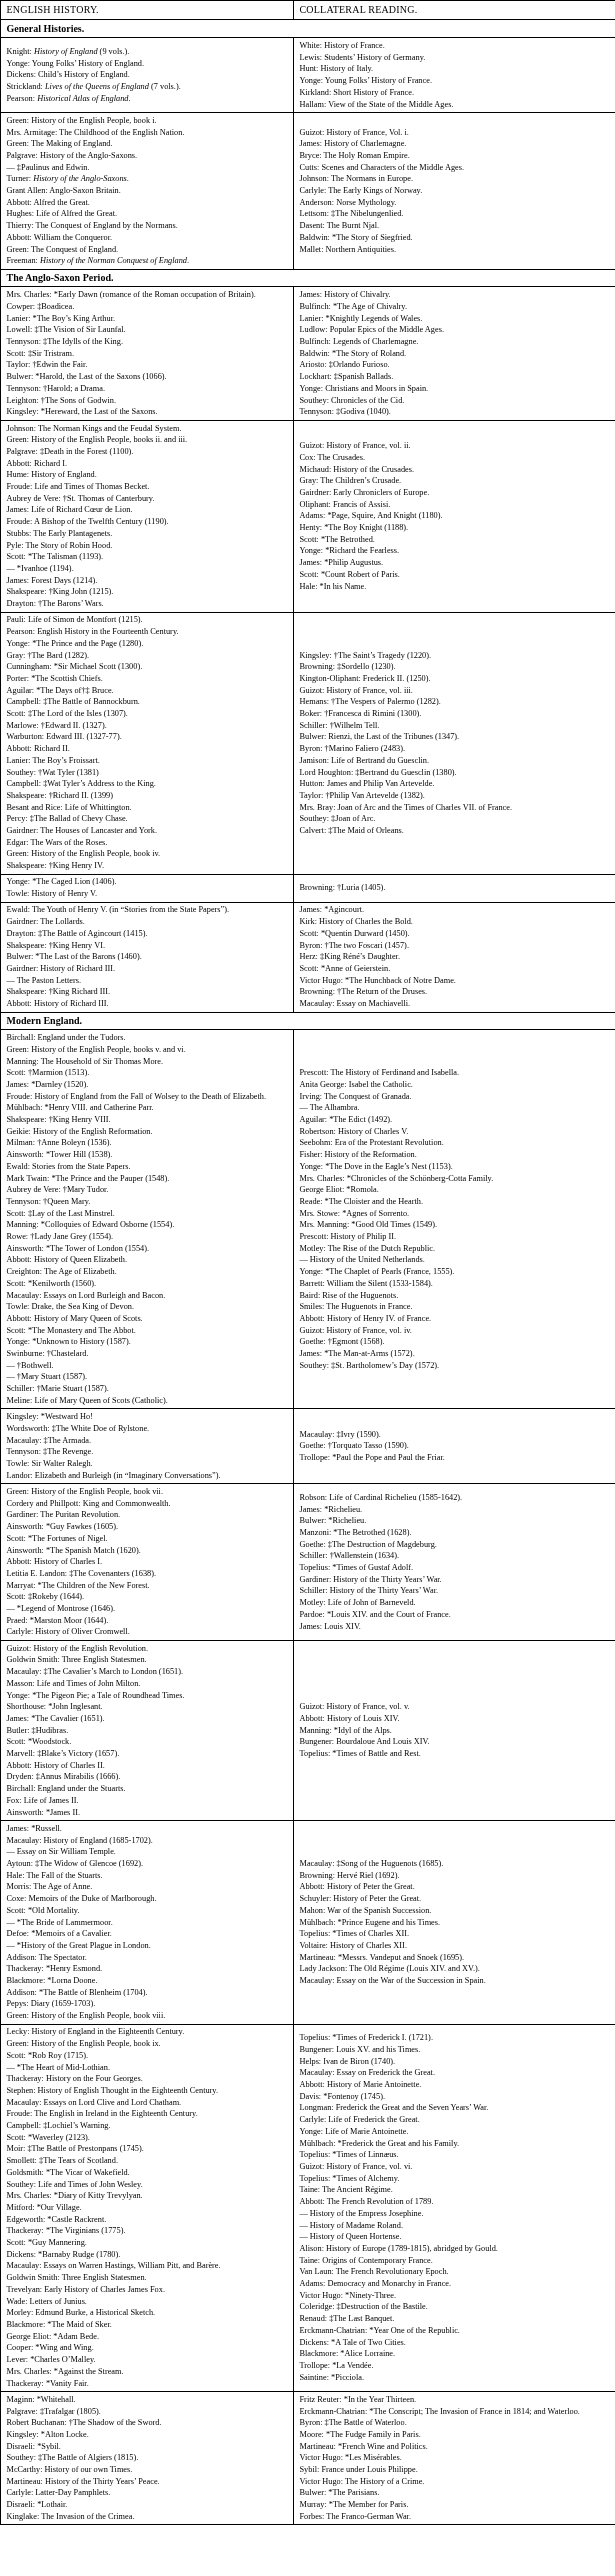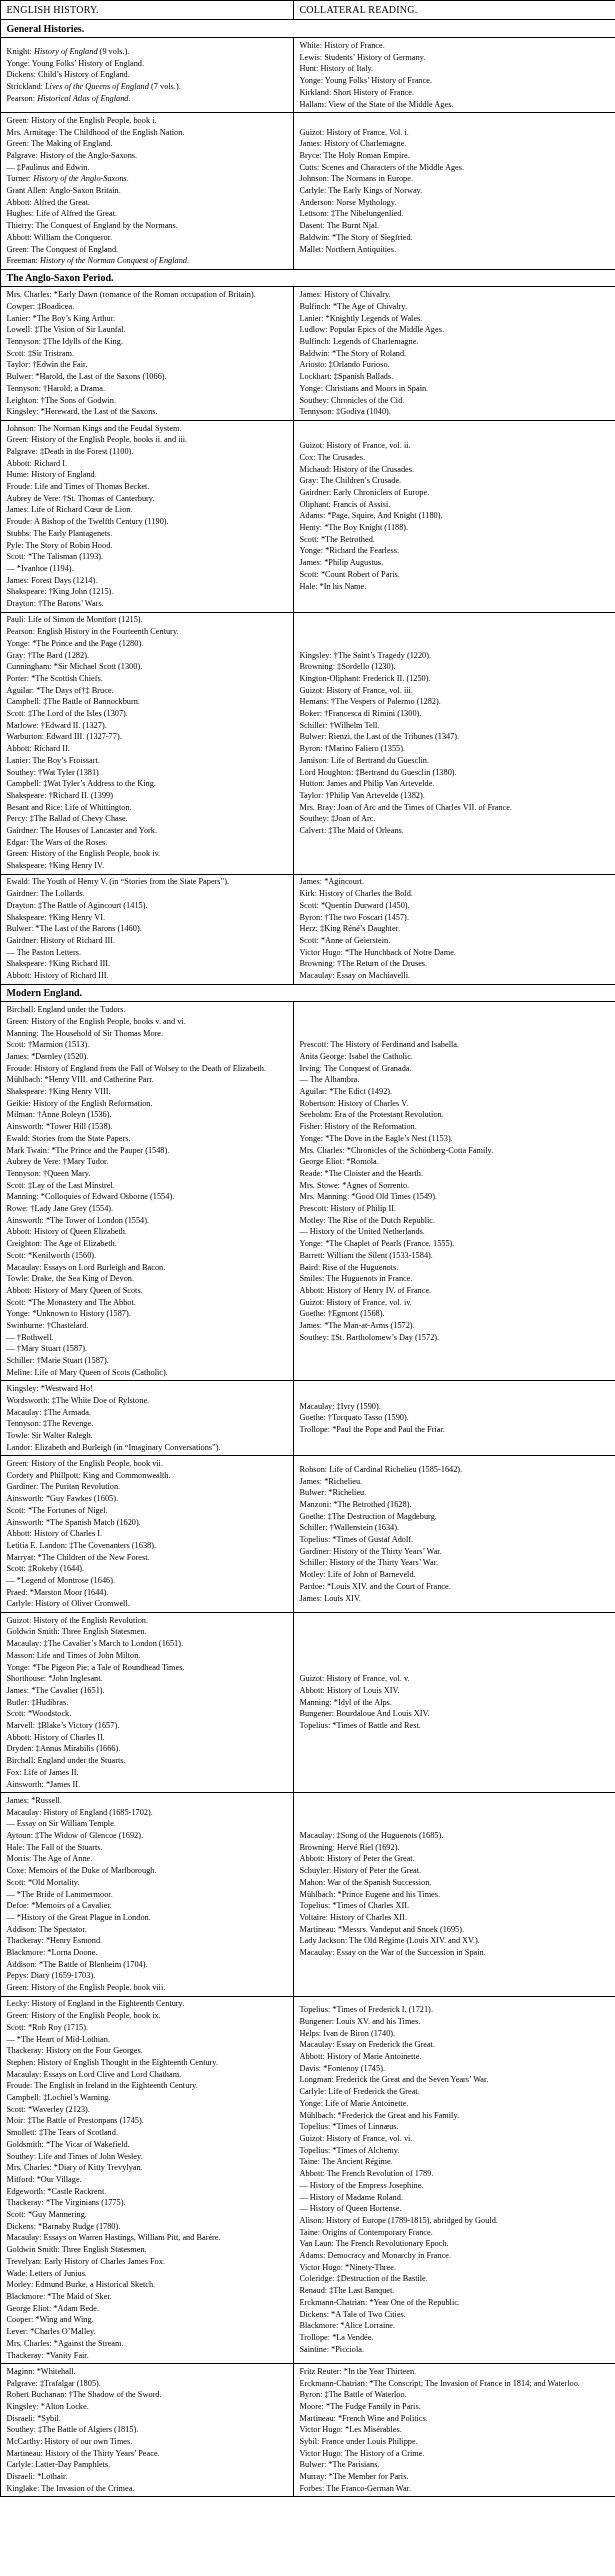--- a/index.html
+++ b/index.html
@@ -193,28 +193,37 @@
         </td>
         <td>
           <div class="entry">Kingsley: †The Saint’s Tragedy (1220).</div>
           <div class="entry">Browning: ‡Sordello (1230).</div>
           <div class="entry">Kington-Oliphant: Frederick II. (1250).</div>
           <div class="entry">Guizot: History of France, vol. iii.</div>
           <div class="entry">Hemans: †The Vespers of Palermo (1282).</div>
           <div class="entry">Boker: †Francesca di Rimini (1300).</div>
           <div class="entry">Schiller: †Wilhelm Tell.</div>
           <div class="entry">Bulwer: Rienzi, the Last of the Tribunes (1347).</div>
-          <div class="entry">Byron: †Marino Faliero (1355).</div>
+          <div class="entry">Byron: †Marino Faliero (2483).</div>
           <div class="entry">Jamison: Life of Bertrand du Guesclin.</div>
           <div class="entry">Lord Houghton: ‡Bertrand du Guesclin (1380).</div>
           <div class="entry">Hutton: James and Philip Van Artevelde.</div>
           <div class="entry">Taylor: †Philip Van Artevelde (1382).</div>
           <div class="entry">Mrs. Bray: Joan of Arc and the Times of Charles VII. of France.</div>
           <div class="entry">Southey: ‡Joan of Arc.</div>
           <div class="entry">Calvert: ‡The Maid of Orleans.</div>
+        </td>
+      </tr>
+      <tr>
+        <td>
+          <div class="entry">Yonge: *The Caged Lion (1406).</div>
+          <div class="entry">Towle: History of Henry V.</div>
+        </td>
+        <td>
+          <div class="entry">Browning: †Luria (1405).</div>
         </td>
       </tr>
       <tr>
         <td>
           <div class="entry">Ewald: The Youth of Henry V. (in “Stories from the State Papers”).</div>
           <div class="entry">Gairdner: The Lollards.</div>
           <div class="entry">Drayton: ‡The Battle of Agincourt (1415).</div>
           <div class="entry">Shakspeare: †King Henry VI.</div>
           <div class="entry">Bulwer: *The Last of the Barons (1460).</div>
           <div class="entry">Gairdner: History of Richard III.</div>

